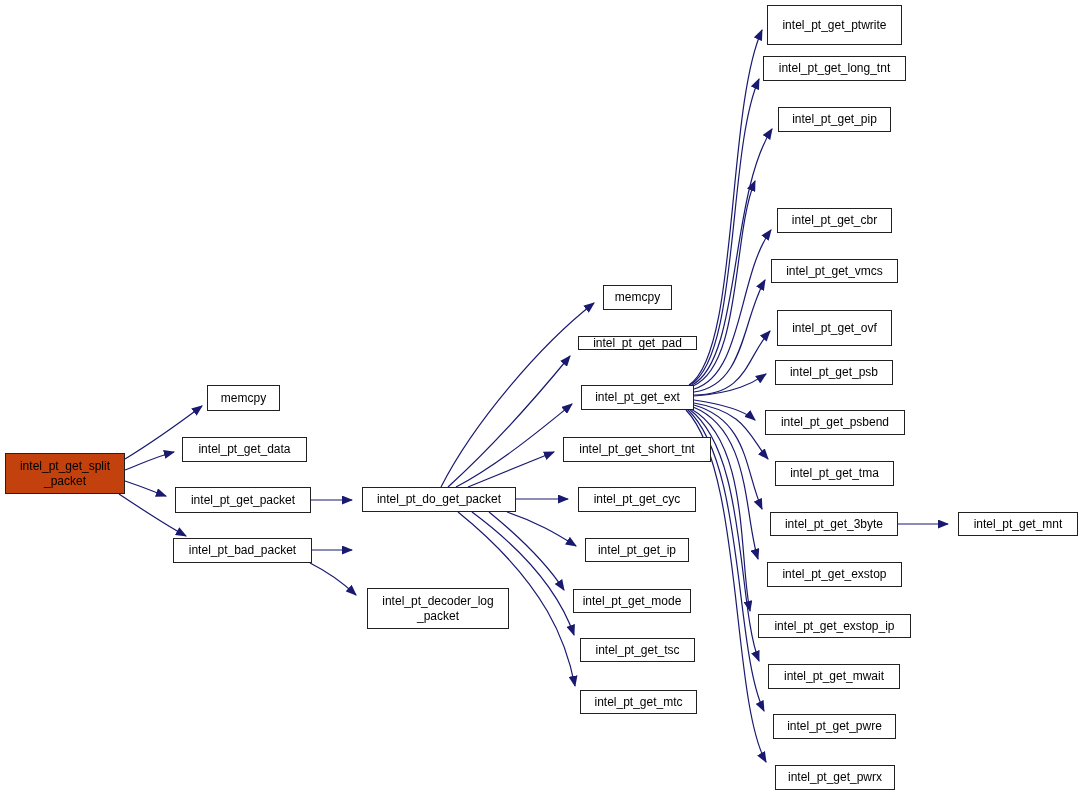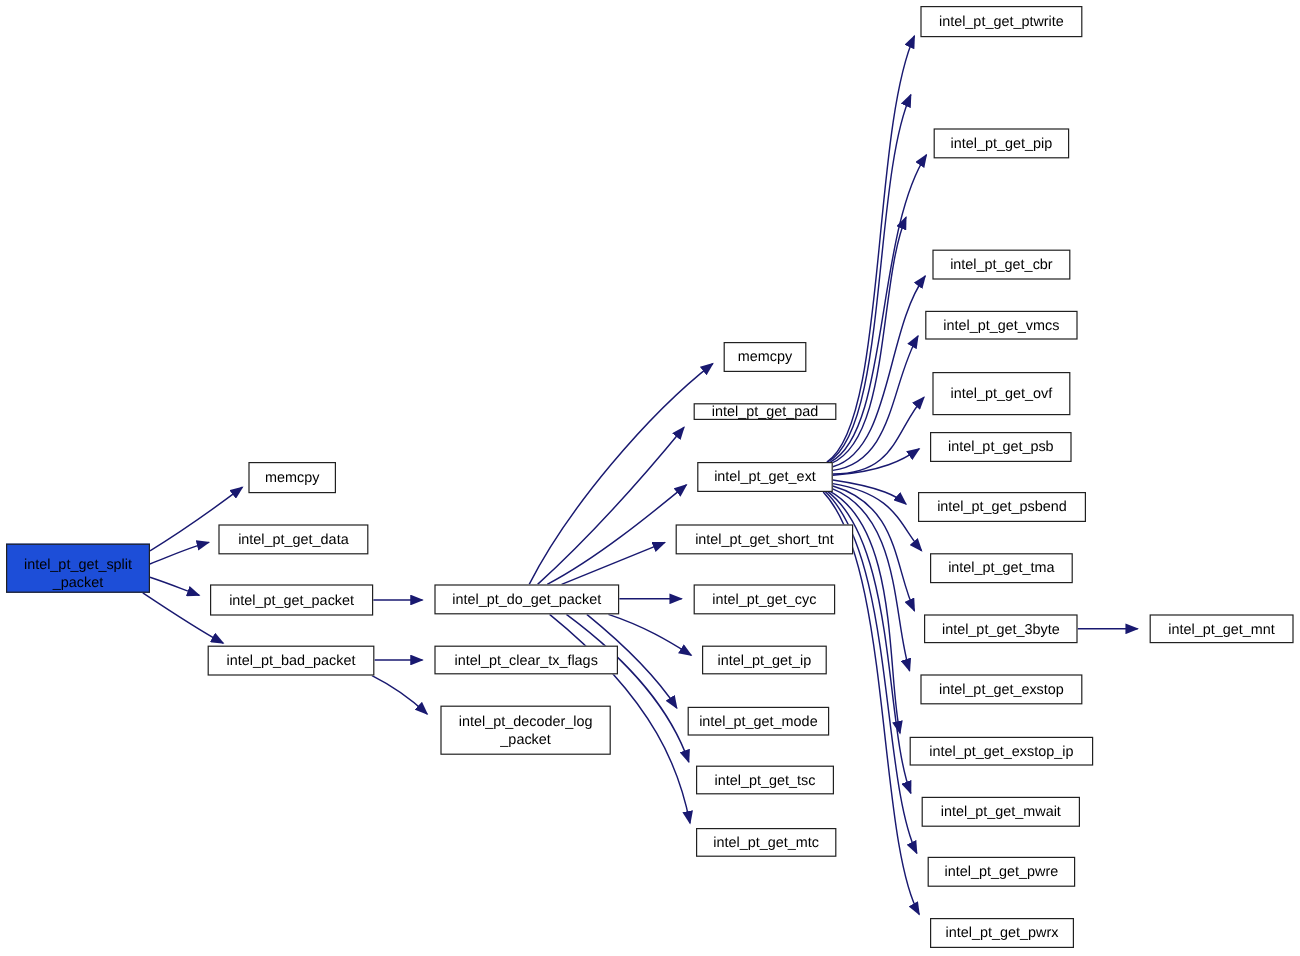--- a/index.html
+++ b/index.html
@@ -20,23 +20,22 @@
     align-items:center;
     justify-content:center;
     text-align:center;
     font-size:12px;
     line-height:1.25;
     color:#000000;
     white-space:pre-line;
     cursor:pointer;
   }
   .node.root{
-    background:#1d4ed8;
+    background:#c2410c;
     cursor:default;
-    align-items:flex-end;
   }
 </style>
 </head>
 <body>
 
 <div class="canvas">
 
   <svg class="edges" width="1083" height="797" viewBox="0 0 1083 797">
     <defs>
       <marker id="arrow" viewBox="0 0 10 8" refX="9" refY="4" markerWidth="9.5" markerHeight="7.5" orient="auto">
@@ -80,33 +79,33 @@
     </g>
   </svg>
 
   <div class="node root" style="left:5px;top:453px;width:120px;height:41px"><span>intel_pt_get_split
 _packet</span></div>
   <div class="node" style="left:207px;top:385px;width:73px;height:26px"><span>memcpy</span></div>
   <div class="node" style="left:182px;top:437px;width:125px;height:25px"><span>intel_pt_get_data</span></div>
   <div class="node" style="left:175px;top:487px;width:136px;height:26px"><span>intel_pt_get_packet</span></div>
   <div class="node" style="left:173px;top:538px;width:139px;height:25px"><span>intel_pt_bad_packet</span></div>
   <div class="node" style="left:362px;top:487px;width:154px;height:25px"><span>intel_pt_do_get_packet</span></div>
-  <div class="node" style="left:362px;top:538px;width:153px;height:24px"><span>intel_pt_clear_tx_flags</span></div>
   <div class="node" style="left:367px;top:588px;width:142px;height:41px"><span>intel_pt_decoder_log
 _packet</span></div>
   <div class="node" style="left:603px;top:285px;width:69px;height:25px"><span>memcpy</span></div>
   <div class="node" style="left:578px;top:336px;width:119px;height:14px"><span>intel_pt_get_pad</span></div>
   <div class="node" style="left:581px;top:385px;width:113px;height:25px"><span>intel_pt_get_ext</span></div>
   <div class="node" style="left:563px;top:437px;width:148px;height:25px"><span>intel_pt_get_short_tnt</span></div>
   <div class="node" style="left:578px;top:487px;width:118px;height:25px"><span>intel_pt_get_cyc</span></div>
   <div class="node" style="left:585px;top:538px;width:104px;height:24px"><span>intel_pt_get_ip</span></div>
   <div class="node" style="left:573px;top:589px;width:118px;height:24px"><span>intel_pt_get_mode</span></div>
   <div class="node" style="left:580px;top:638px;width:115px;height:24px"><span>intel_pt_get_tsc</span></div>
   <div class="node" style="left:580px;top:690px;width:117px;height:24px"><span>intel_pt_get_mtc</span></div>
-  <div class="node" style="left:767px;top:5px;width:135px;height:26px"><span>intel_pt_get_ptwrite</span></div>
+  <div class="node" style="left:767px;top:5px;width:135px;height:40px"><span>intel_pt_get_ptwrite</span></div>
+  <div class="node" style="left:763px;top:56px;width:143px;height:25px"><span>intel_pt_get_long_tnt</span></div>
   <div class="node" style="left:778px;top:107px;width:113px;height:25px"><span>intel_pt_get_pip</span></div>
   <div class="node" style="left:777px;top:208px;width:115px;height:25px"><span>intel_pt_get_cbr</span></div>
   <div class="node" style="left:771px;top:259px;width:127px;height:24px"><span>intel_pt_get_vmcs</span></div>
   <div class="node" style="left:777px;top:310px;width:115px;height:36px"><span>intel_pt_get_ovf</span></div>
   <div class="node" style="left:775px;top:360px;width:118px;height:25px"><span>intel_pt_get_psb</span></div>
   <div class="node" style="left:765px;top:410px;width:140px;height:25px"><span>intel_pt_get_psbend</span></div>
   <div class="node" style="left:775px;top:461px;width:119px;height:25px"><span>intel_pt_get_tma</span></div>
   <div class="node" style="left:770px;top:512px;width:128px;height:24px"><span>intel_pt_get_3byte</span></div>
   <div class="node" style="left:767px;top:562px;width:135px;height:25px"><span>intel_pt_get_exstop</span></div>
   <div class="node" style="left:758px;top:614px;width:153px;height:24px"><span>intel_pt_get_exstop_ip</span></div>

